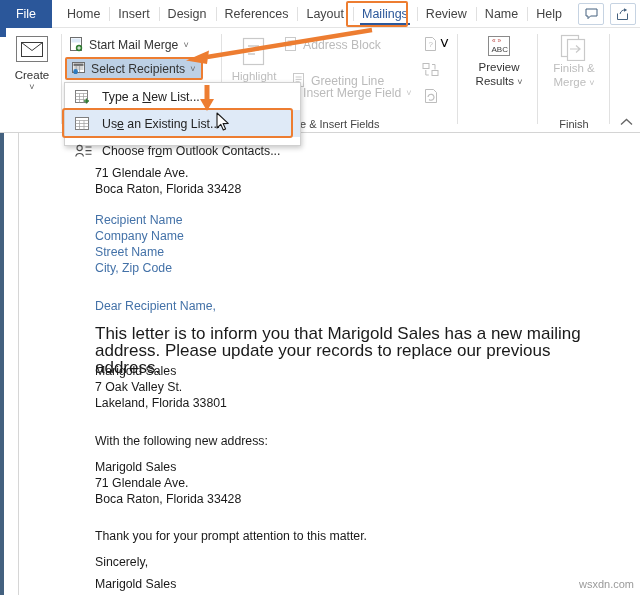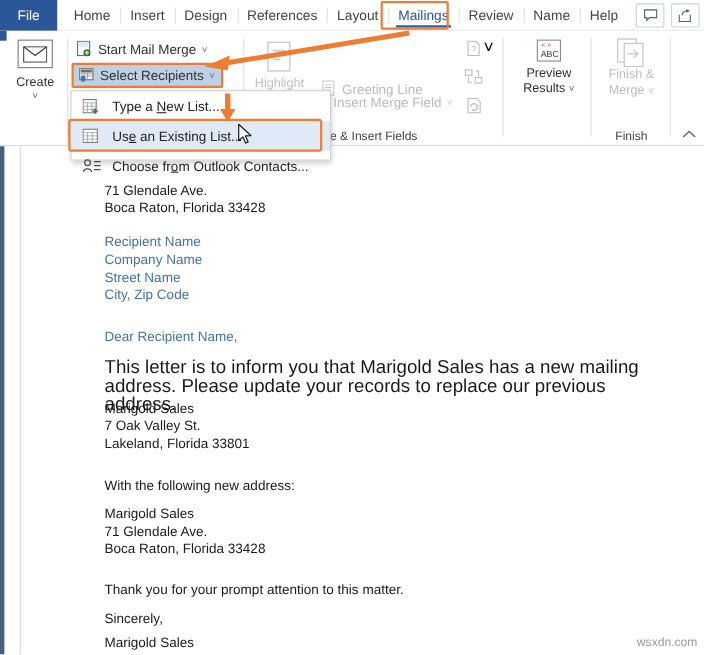--- a/index.html
+++ b/index.html
@@ -375,20 +375,29 @@
     <div class="grp" style="left:222px; width:236px;">
 
       <div class="bigbtn2 dis" style="left:4px; top:8px; width:56px;">
         <svg width="30" height="33" viewBox="0 0 30 33">
           <rect x="4.5" y="2.5" width="20" height="26" fill="#fff" stroke="#c9c9c9" stroke-width="1.2"></rect>
           <path d="M9 10 h11 M9 14 h11 M9 18 h7" stroke="#c9c9c9" stroke-width="1.6"></path>
         </svg>
         <div class="lbl">Highlight</div>
       </div>
 
+      <div class="srow dis" style="left:60px; top:6px;">
+        <span class="sic">
+          <svg width="14" height="15" viewBox="0 0 14 15">
+            <rect x="1.5" y="0.5" width="10" height="13" fill="#fff" stroke="#c9c9c9" stroke-width="1"></rect>
+            <path d="M3.6 4 h6 M3.6 6.4 h6 M3.6 8.8 h4" stroke="#c9c9c9" stroke-width="1"></path>
+          </svg>
+        </span>
+        <span>Address Block</span>
+      </div>
 
       <div class="srow dis" style="left:68px; top:30px;margin-top:12px;">
         <span class="sic">
           <svg width="14" height="15" viewBox="0 0 14 15">
             <rect x="1.5" y="0.5" width="10" height="13" fill="#fff" stroke="#c9c9c9" stroke-width="1"></rect>
             <path d="M3.6 4 h6 M3.6 6.4 h6 M3.6 8.8 h4" stroke="#c9c9c9" stroke-width="1"></path>
           </svg>
         </span>
         <span>Greeting Line</span>
       </div>

